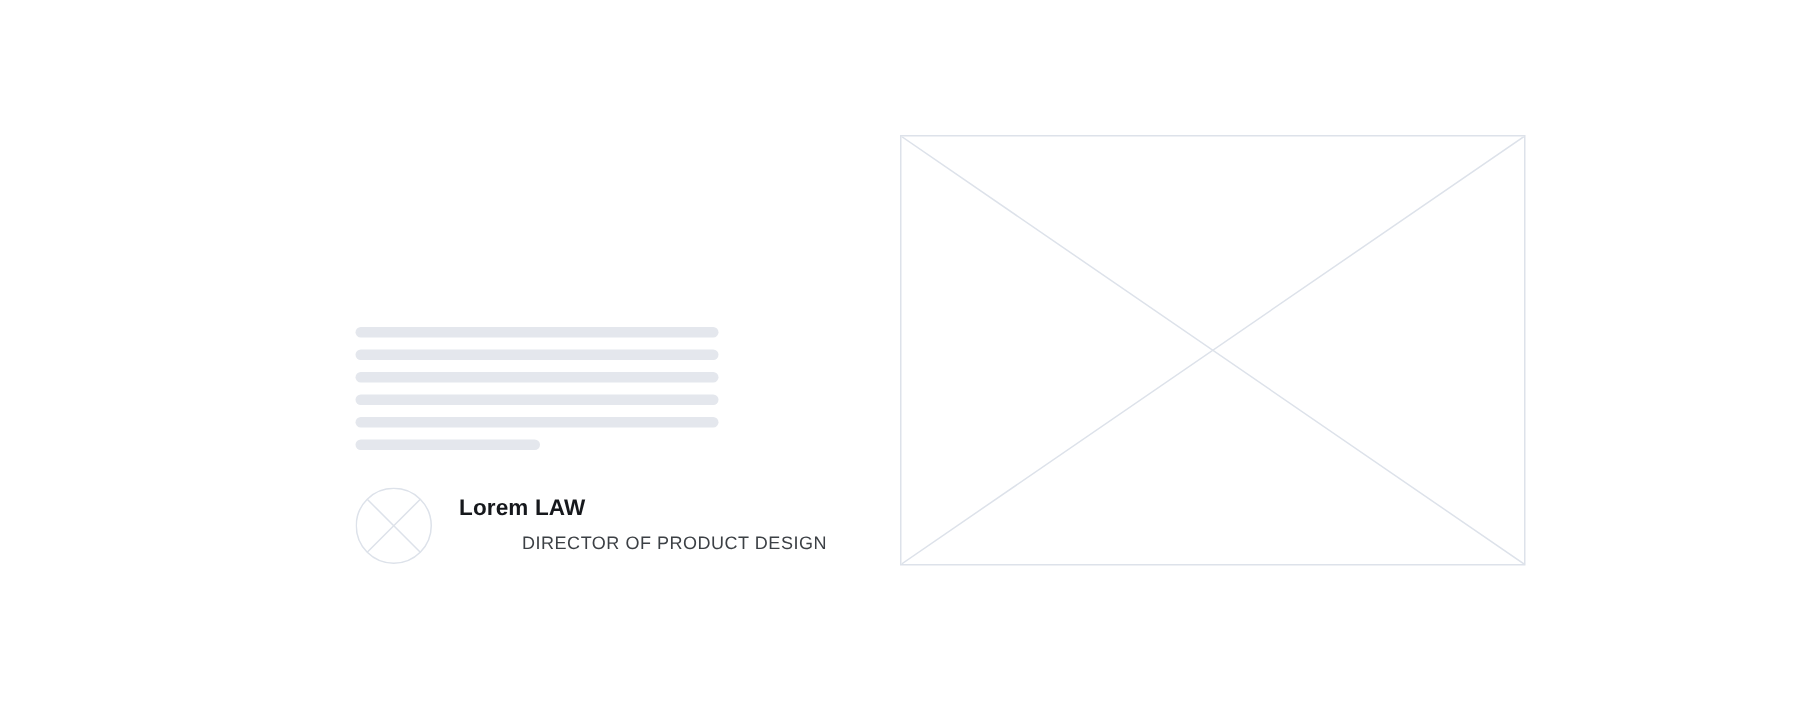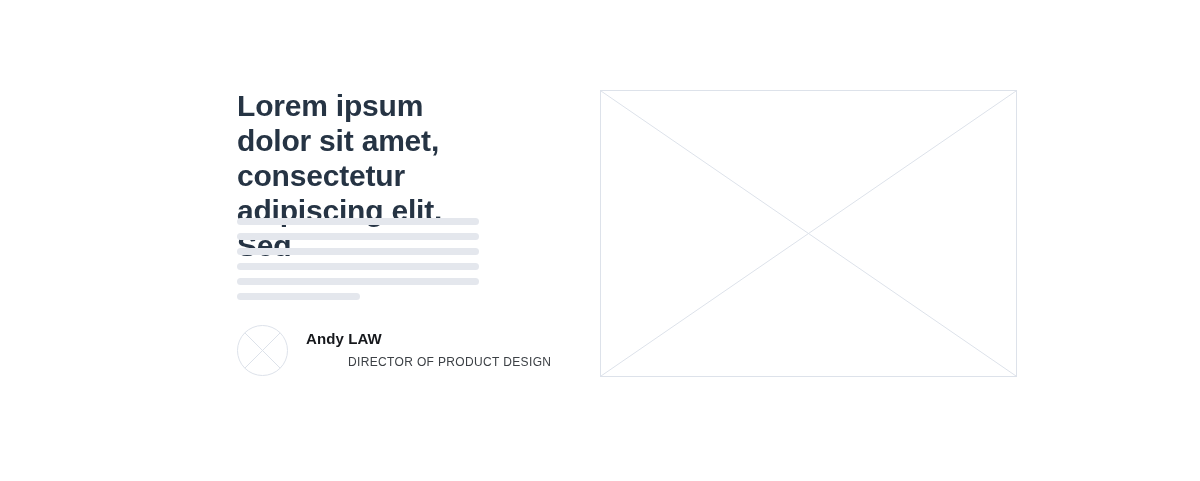--- a/index.html
+++ b/index.html
@@ -109,43 +109,40 @@
     display: block;
     width: 100%;
     height: 100%;
   }
 </style>
 </head>
 <body>
 
 <div class="page">
 
-  <div class="content-column">
-    <h1 class="headline">Lorem ipsum dolor sit amet, consectetur adipiscing elit. Sed</h1>
-  </div>
 
   <div class="skeleton-block">
     <div class="skeleton-line" style="width: 100%;"></div>
     <div class="skeleton-line" style="width: 100%;"></div>
     <div class="skeleton-line" style="width: 100%;"></div>
     <div class="skeleton-line" style="width: 100%;"></div>
     <div class="skeleton-line" style="width: 100%;"></div>
     <div class="skeleton-line short" style="width: 51%;"></div>
   </div>
 
   <div class="author">
     <div class="avatar">
       <svg viewBox="0 0 51 51" xmlns="http://www.w3.org/2000/svg">
         <circle cx="25.5" cy="25.5" r="25" fill="none" stroke="#dde2ea" stroke-width="1"></circle>
         <line x1="7.8" y1="7.8" x2="43.2" y2="43.2" stroke="#dde2ea" stroke-width="1"></line>
         <line x1="43.2" y1="7.8" x2="7.8" y2="43.2" stroke="#dde2ea" stroke-width="1"></line>
       </svg>
     </div>
     <div class="author-text">
-      <div class="author-name">Andy LAW</div>
+      <div class="author-name">Lorem LAW</div>
       <div class="author-role">DIRECTOR OF PRODUCT DESIGN</div>
     </div>
   </div>
 
   <div class="image-placeholder">
     <svg viewBox="0 0 415 285" preserveAspectRatio="none" xmlns="http://www.w3.org/2000/svg">
       <line x1="0" y1="0" x2="415" y2="285" stroke="#dde2ea" stroke-width="1"></line>
       <line x1="415" y1="0" x2="0" y2="285" stroke="#dde2ea" stroke-width="1"></line>
     </svg>
   </div>

